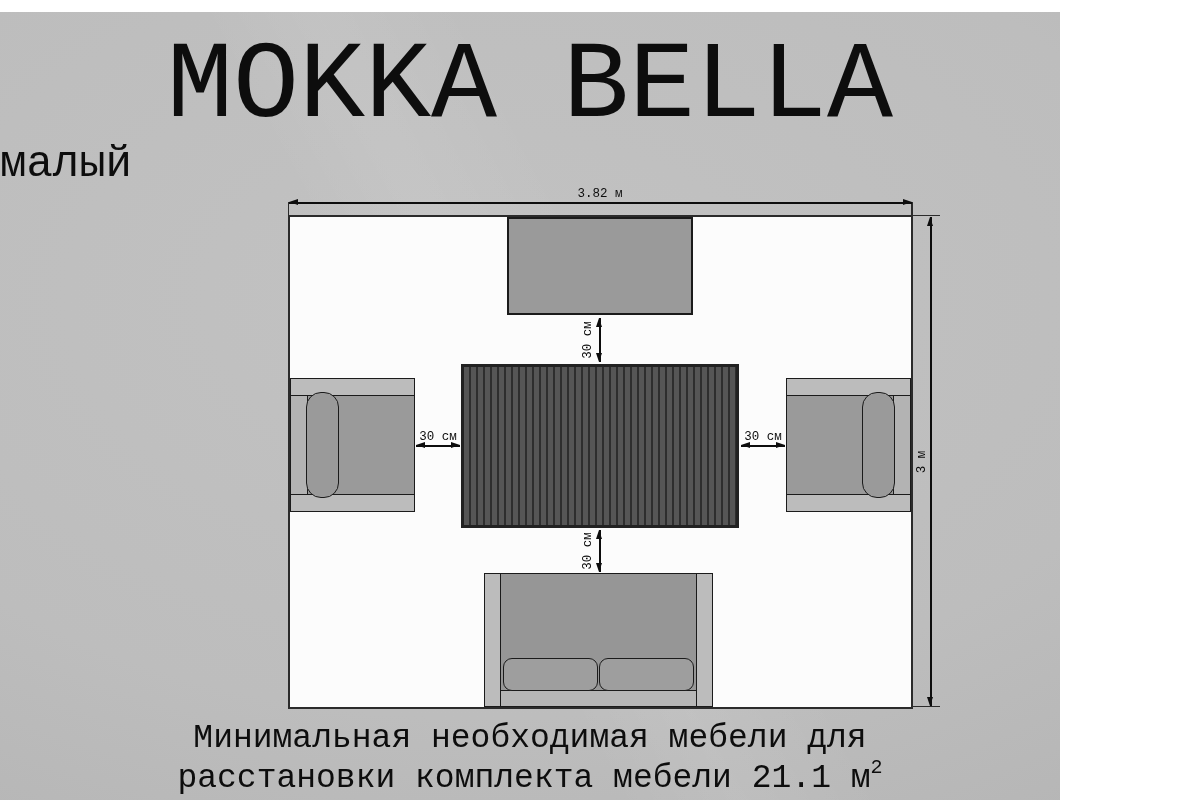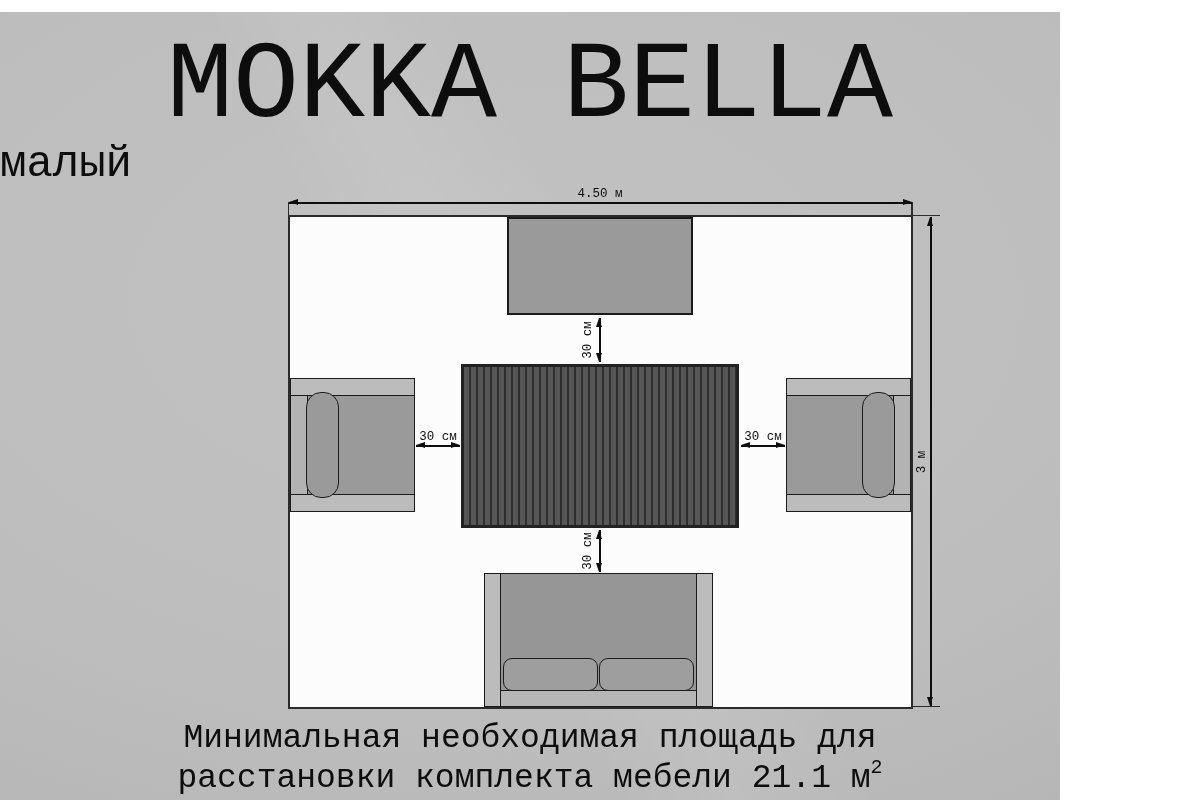--- a/index.html
+++ b/index.html
@@ -114,21 +114,21 @@
   <div class="abs title">MOKKA BELLA</div>
   <div class="abs subtitle">малый</div>
 
   <div class="abs">
 
     <div class="abs room"></div>
 
     <div class="ext" style="left:287.5px;top:190px;width:1.5px;height:14px;"></div>
     <div class="ext" style="left:911px;top:190px;width:1.5px;height:14px;"></div>
     <div class="dimh" style="left:289px;top:190px;width:623px;"></div>
-    <div class="dimlabel" style="left:450px;top:174px;width:300px;">4.50 м</div>
+    <div class="dimlabel" style="left:450px;top:174px;width:300px;">3.82 м</div>
 
     <div class="ext" style="left:913px;top:202.5px;width:27px;height:1.5px;"></div>
     <div class="ext" style="left:913px;top:693.5px;width:27px;height:1.5px;"></div>
     <div class="dimv" style="left:930px;top:205px;height:489px;"></div>
     <div class="dimlabel rot" style="left:897px;top:442px;width:50px;">3 м</div>
 
     <div class="furn block-top"></div>
 
     <div class="furn table"></div>
 
@@ -164,17 +164,17 @@
     <div class="dimlabel rot" style="left:563px;top:531px;width:50px;">30 см</div>
 
     <div class="dimh" style="left:416px;top:433px;width:44px;"></div>
     <div class="dimlabel" style="left:408px;top:417px;width:60px;">30 см</div>
 
     <div class="dimh" style="left:741px;top:433px;width:44px;"></div>
     <div class="dimlabel" style="left:733px;top:417px;width:60px;">30 см</div>
   </div>
 
   <div class="abs footer">
-    <div>Минимальная необходимая площадь для</div>
+    <div>Минимальная необходимая мебели для</div>
     <div><span>расстановки комплекта мебели 21.1 м</span><sup>2</sup></div>
   </div>
 
 </div>
 
 </body></html>

